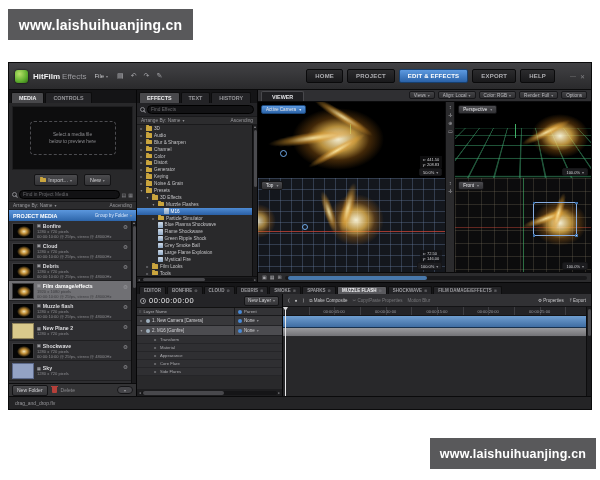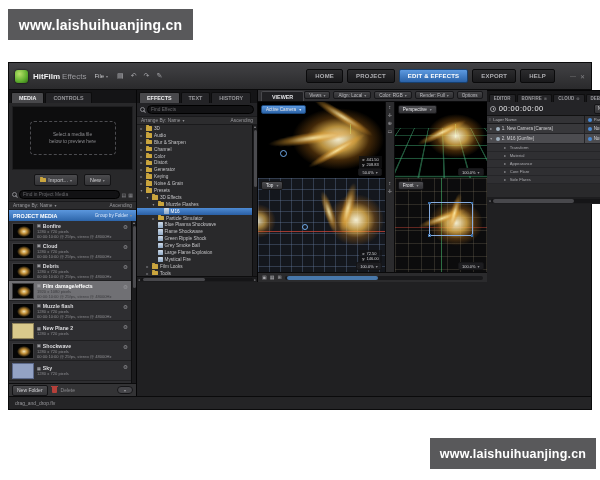--- a/index.html
+++ b/index.html
@@ -340,21 +340,21 @@
           </div>
       </div>
       <div class="mfooter">
         <span class="btn" style="font-size:5px;padding:1.5px 4px">New Folder</span>
         <span class="trash"></span>
         <span class="dim">Delete</span>
         <span class="pill">▾</span>
       </div>
     </div>
 
-    <div style="display:flex;flex:1;min-width:0">
+    <div style="display:flex;flex-direction:column;flex:1;min-width:0">
       <div style="display:flex;height:192px;min-height:0">
         <div class="effects-panel">
           <div class="ptabs">
             <span class="ptab on">EFFECTS</span>
             <span class="ptab">TEXT</span>
             <span class="ptab">HISTORY</span>
           </div>
           <div class="srow">
             <span class="mag"></span>
             <input class="search" readonly="" placeholder="Find Effects" style="">

